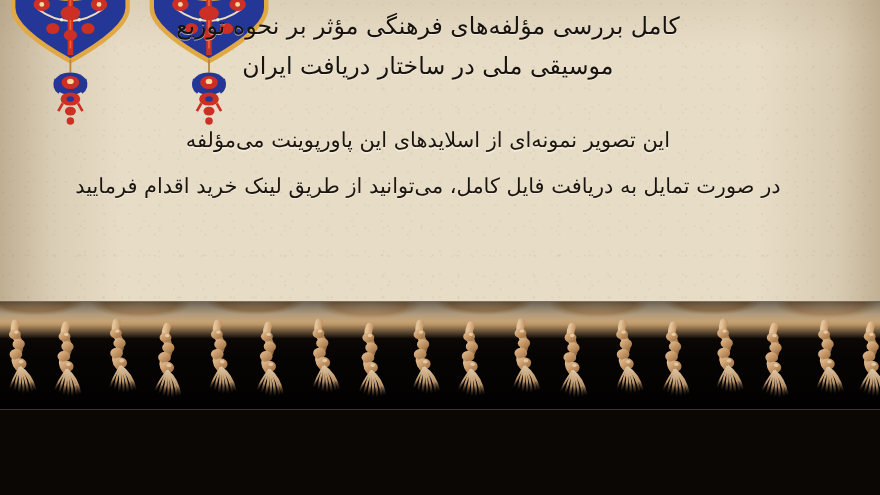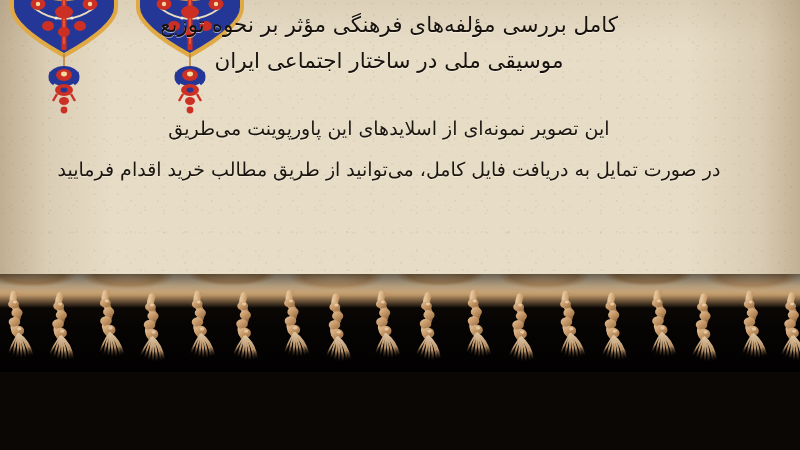--- a/index.html
+++ b/index.html
@@ -251,26 +251,26 @@
         <ellipse cx="60" cy="155" rx="5" ry="4" fill="#c0342a"></ellipse>
         <circle cx="60" cy="164" r="3.4" fill="#c0342a"></circle>
       </svg>
     </div>
   </div>
 
   <div class="text-layer">
 
     <div class="title">
       <span class="t-line">کامل بررسی مؤلفه‌های فرهنگی مؤثر بر نحوه توزیع</span>
-      <span class="t-line">موسیقی ملی در ساختار اجتماعی ایران</span>
+      <span class="t-line">موسیقی ملی در ساختار دریافت ایران</span>
     </div>
 
     <div class="body-block">
-      <span class="body-line">این تصویر نمونه‌ای از اسلایدهای این پاورپوینت می‌طریق</span>
-      <span class="body-line">در صورت تمایل به دریافت فایل کامل، می‌توانید از طریق مطالب خرید اقدام فرمایید</span>
+      <span class="body-line">این تصویر نمونه‌ای از اسلایدهای این پاورپوینت می‌مؤلفه</span>
+      <span class="body-line">در صورت تمایل به دریافت فایل کامل، می‌توانید از طریق لینک خرید اقدام فرمایید</span>
     </div>
   </div>
 
   <div class="fringe-band">
     <div class="selvedge"></div>
     <svg width="800" height="98" viewBox="0 0 800 98" xmlns="http://www.w3.org/2000/svg">
       <defs>
         <linearGradient id="cord" x1="0" y1="0" x2="1" y2="1">
           <stop offset="0%" stop-color="#e3c39a"></stop>
           <stop offset="45%" stop-color="#c89a6a"></stop>

